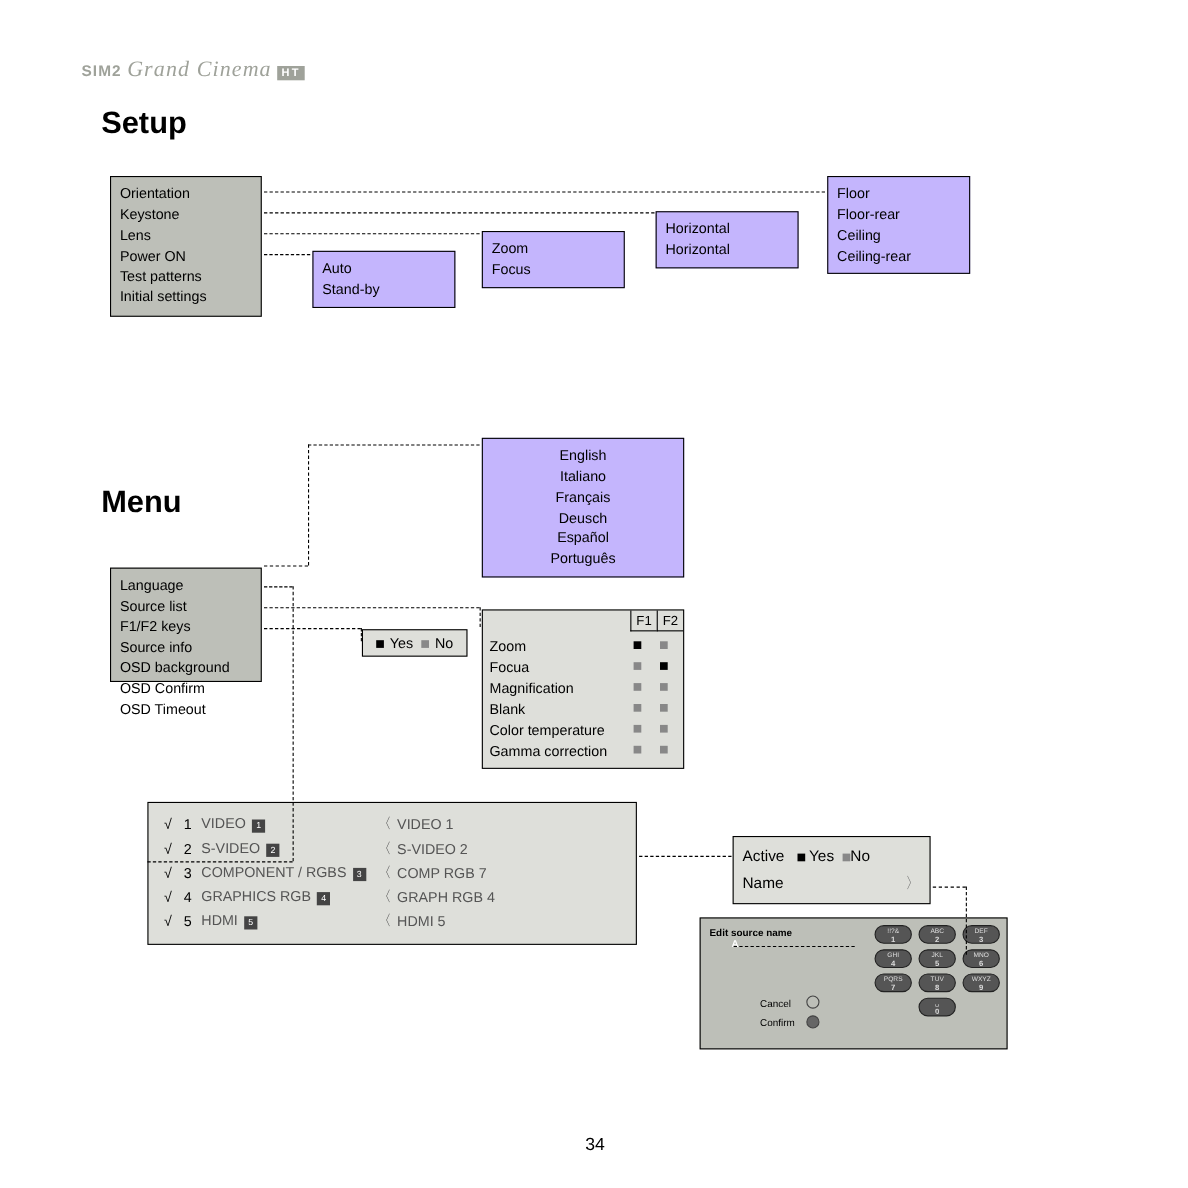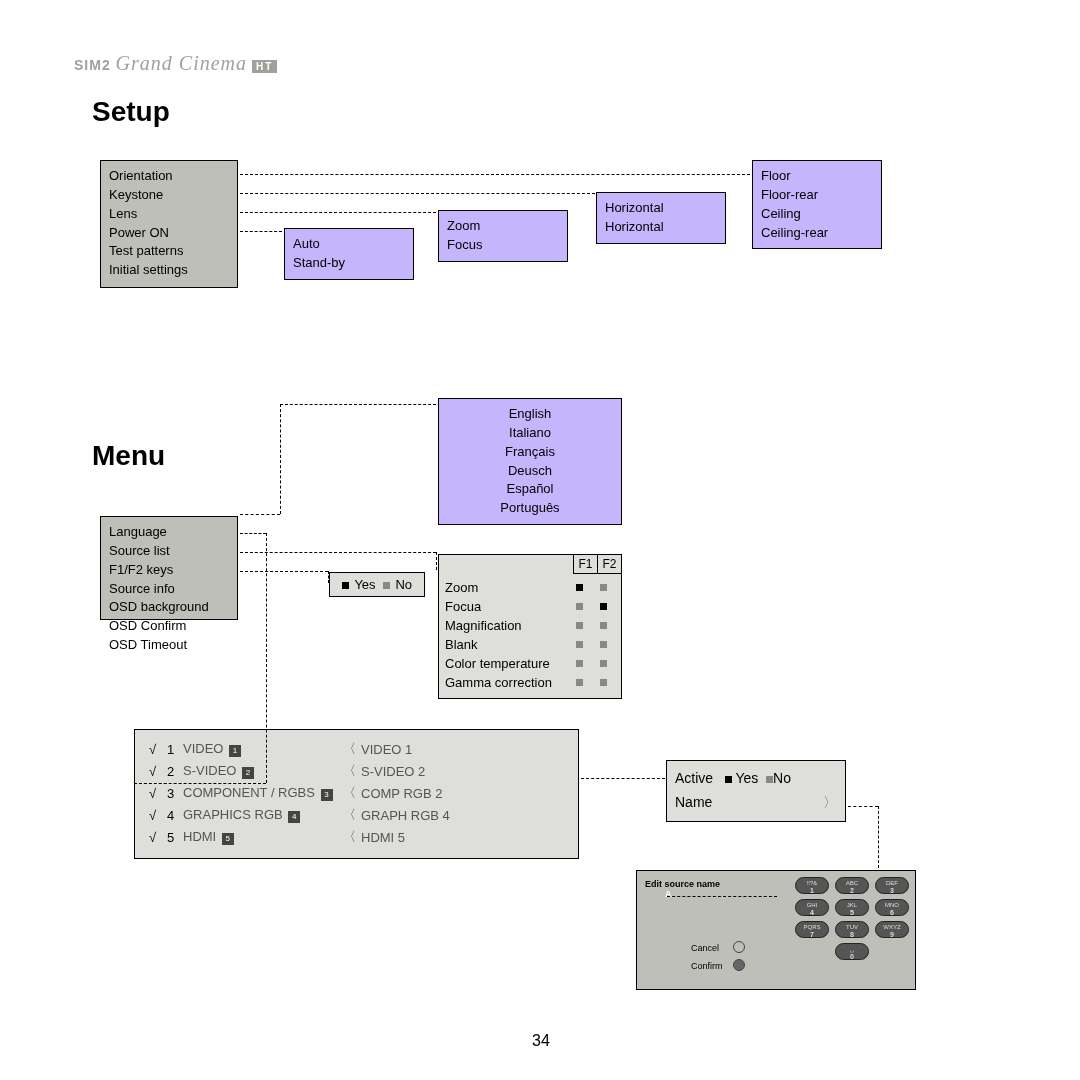--- a/index.html
+++ b/index.html
@@ -68,21 +68,21 @@
   .fkeys .frow .fname { flex:1; }
   .fkeys .frow .sq { width:24px; text-align:center; color:#777; font-size:10px; }
   .sq-mark { display:inline-block; width:7px; height:7px; background:#888; }
   .sq-black { display:inline-block; width:7px; height:7px; background:#000; }
 
   
   .active-box { position:absolute; top:760px; left:666px; width:180px; border:1.5px solid #000; background:#dedfda; padding:6px 8px; font-size:14px; line-height:1.7; }
   .active-box .row2 { display:flex; justify-content:space-between; }
 
   
-  .keypad { position:absolute; top: 870px; left: 636px; width: 280px; height: 120px; border:1.5px solid #000; background:#bdbfb8; font-size:9px; color:#000; }
+  .keypad { position:absolute; top: 834px; left: 636px; width: 280px; height: 120px; border:1.5px solid #000; background:#bdbfb8; font-size:9px; color:#000; }
   .keypad .title { position:absolute; top:8px; left:8px; font-weight:bold; }
   .keypad .cursor-line { position:absolute; top:25px; left:30px; width: 110px; border-top:1px dashed #000; }
   .keypad .cursorA { position:absolute; top:18px; left:28px; font-size:9px; font-weight:bold; color:#fff; }
   .keypad .cancel { position:absolute; top:72px; left:54px; font-weight:normal; }
   .keypad .confirm { position:absolute; top:90px; left:54px; font-weight:normal; }
   .keypad .cbtn { position:absolute; width:12px; height:12px; border:1.5px solid #444; border-radius:50%; }
   .keypad .cbtn.cancel-b { top:70px; left:96px; }
   .keypad .cbtn.confirm-b { top:88px; left:96px; background:#666; }
   .keypad .key { position:absolute; width:34px; height:17px; background:#555; border-radius:9px; color:#ddd; font-size:6px; text-align:center; line-height:8px; padding-top:1px; border:1px solid #222; }
   .keypad .key .klet { font-size:6px; display:block; }
@@ -217,21 +217,21 @@
     <div class="num">2</div>
     <div class="name">S-VIDEO <span class="badge">2</span></div>
     <div class="chev">〈</div>
     <div class="alias">S-VIDEO 2</div>
       </div>
       <div class="src-row">
     <div class="chk">√</div>
     <div class="num">3</div>
     <div class="name">COMPONENT / RGBS <span class="badge">3</span></div>
     <div class="chev">〈</div>
-    <div class="alias">COMP RGB 2</div>
+    <div class="alias">COMP RGB 7</div>
       </div>
       <div class="src-row">
     <div class="chk">√</div>
     <div class="num">4</div>
     <div class="name">GRAPHICS RGB <span class="badge">4</span></div>
     <div class="chev">〈</div>
     <div class="alias">GRAPH RGB 4</div>
       </div>
       <div class="src-row">
     <div class="chk">√</div>

